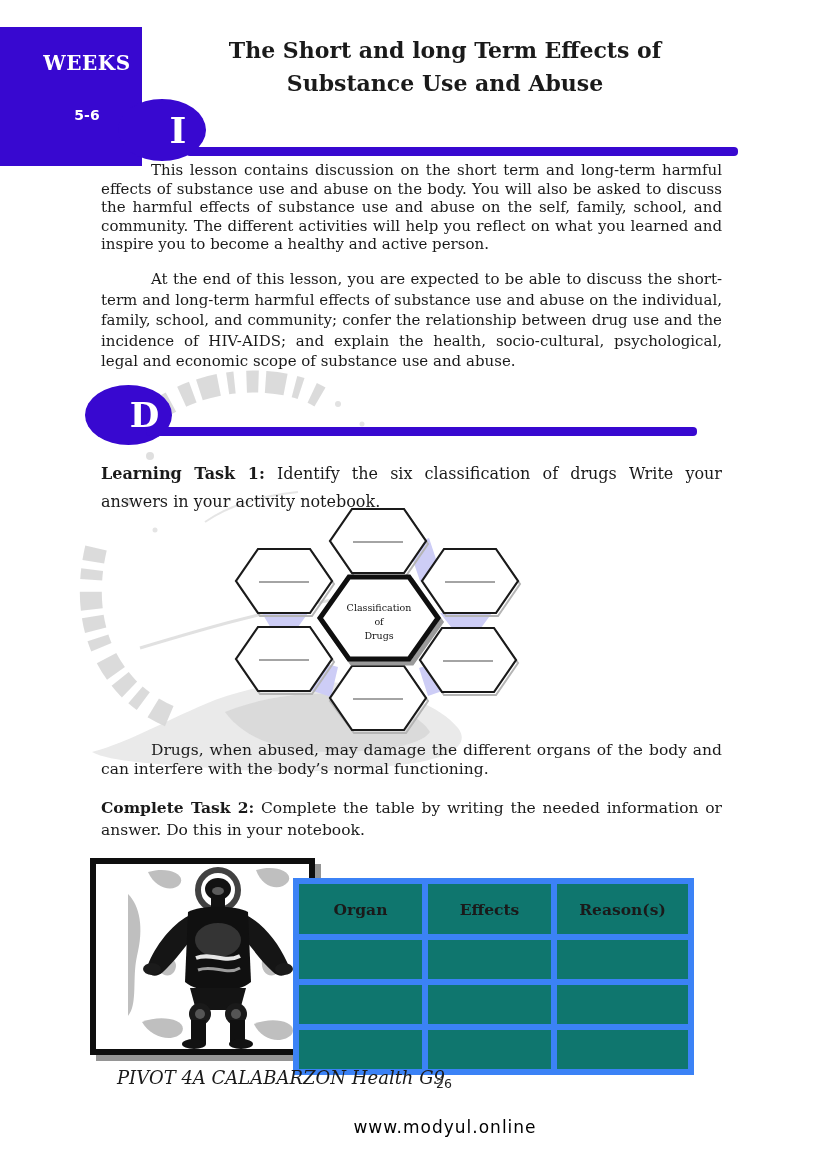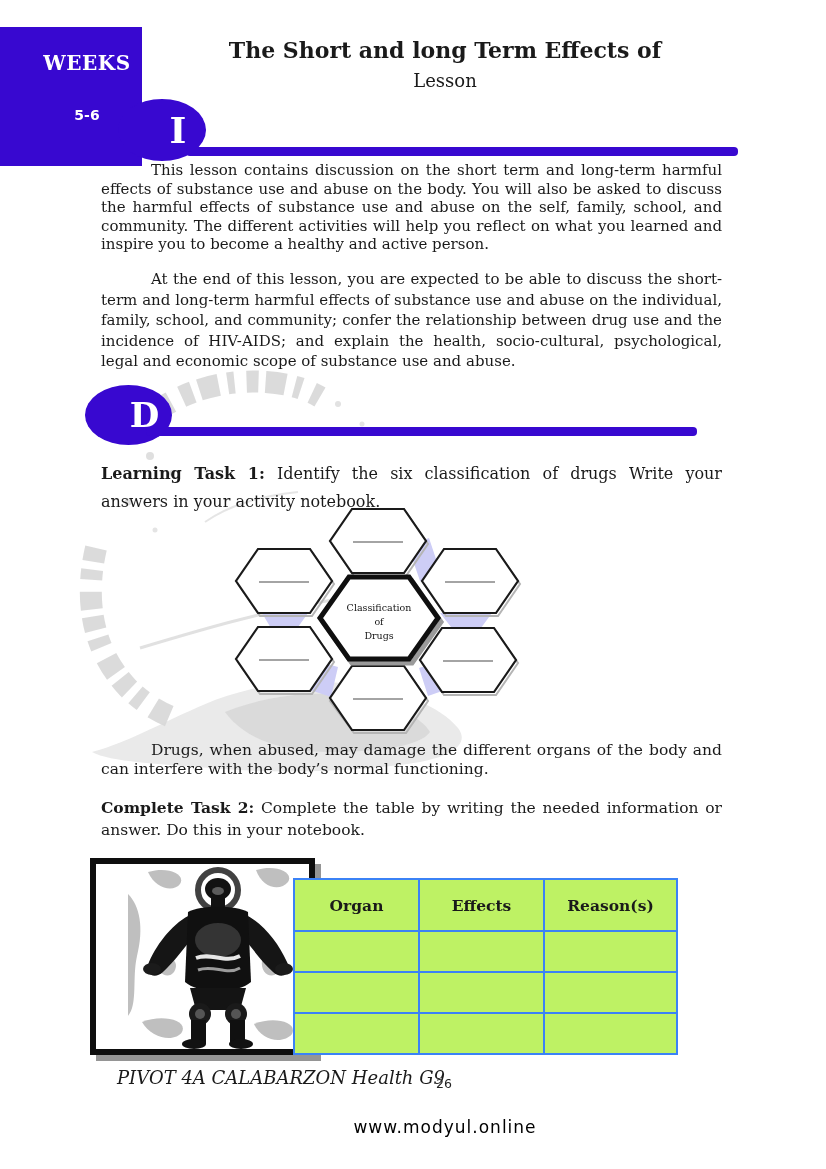--- a/index.html
+++ b/index.html
@@ -52,21 +52,21 @@
   
   .figure-frame{
     left:90px;top:858px;width:181px;height:185px;
     border:6px solid #0e0e0e;background:#ffffff;
     box-shadow:6px 6px 0 rgba(130,130,130,.85);
   }
   .figure-frame svg{display:block;width:100%;height:100%;}
 
   
   .task-table{left:293px;top:878px;border-collapse:collapse;table-layout:fixed;}
-  .task-table th,.task-table td{border:2px solid #3b82f6;background:#bef264;}
+  .task-table th,.task-table td{border:6px solid #3b82f6;background:#0f766e;}
   .task-table th{height:48px;font-size:15.5px;font-weight:bold;text-align:center;}
   .task-table td{height:37px;}
   .col-organ{width:121px;}
   .col-effects{width:121px;}
   .col-reasons{width:129px;}
 
   
   .footer-module{left:85px;top:1067px;font-style:italic;font-size:18px;}
   .footer-page{left:404px;top:1076px;font-size:12.5px;font-family:"DejaVu Sans","Liberation Sans",sans-serif;color:#222;}
   .site-watermark{
@@ -152,21 +152,21 @@
     </g>
   </svg>
 
   <div class="layer weeks-box">
     <div class="weeks-line1">WEEKS</div>
     <div class="weeks-line2">5-6</div>
   </div>
 
   <div class="layer title-block">
     <div class="title-line">The Short and long Term Effects of</div>
-    <div class="lesson-subtitle">Lesson</div>
+    <div class="title-line">Substance Use and Abuse</div>
   </div>
 
   <div class="layer badge i-badge">
     <span>I</span>
   </div>
   <div class="layer rule i-rule"></div>
 
   <div class="layer para para1 indent">This lesson contains discussion on the short term and long-term harmful effects of substance use and abuse on the body. You will also be asked to discuss the harmful effects of substance use and abuse on the self, family, school, and community. The different activities will help you reflect on what you learned and inspire you to become a healthy and active person.</div>
   <div class="layer para para2 indent">At the end of this lesson, you are expected to be able to discuss the short-term and long-term harmful effects of substance use and abuse on the individual, family, school, and community; confer the relationship between drug use and the incidence of HIV-AIDS; and explain the health, socio-cultural, psychological, legal and economic scope of substance use and abuse.</div>
 

